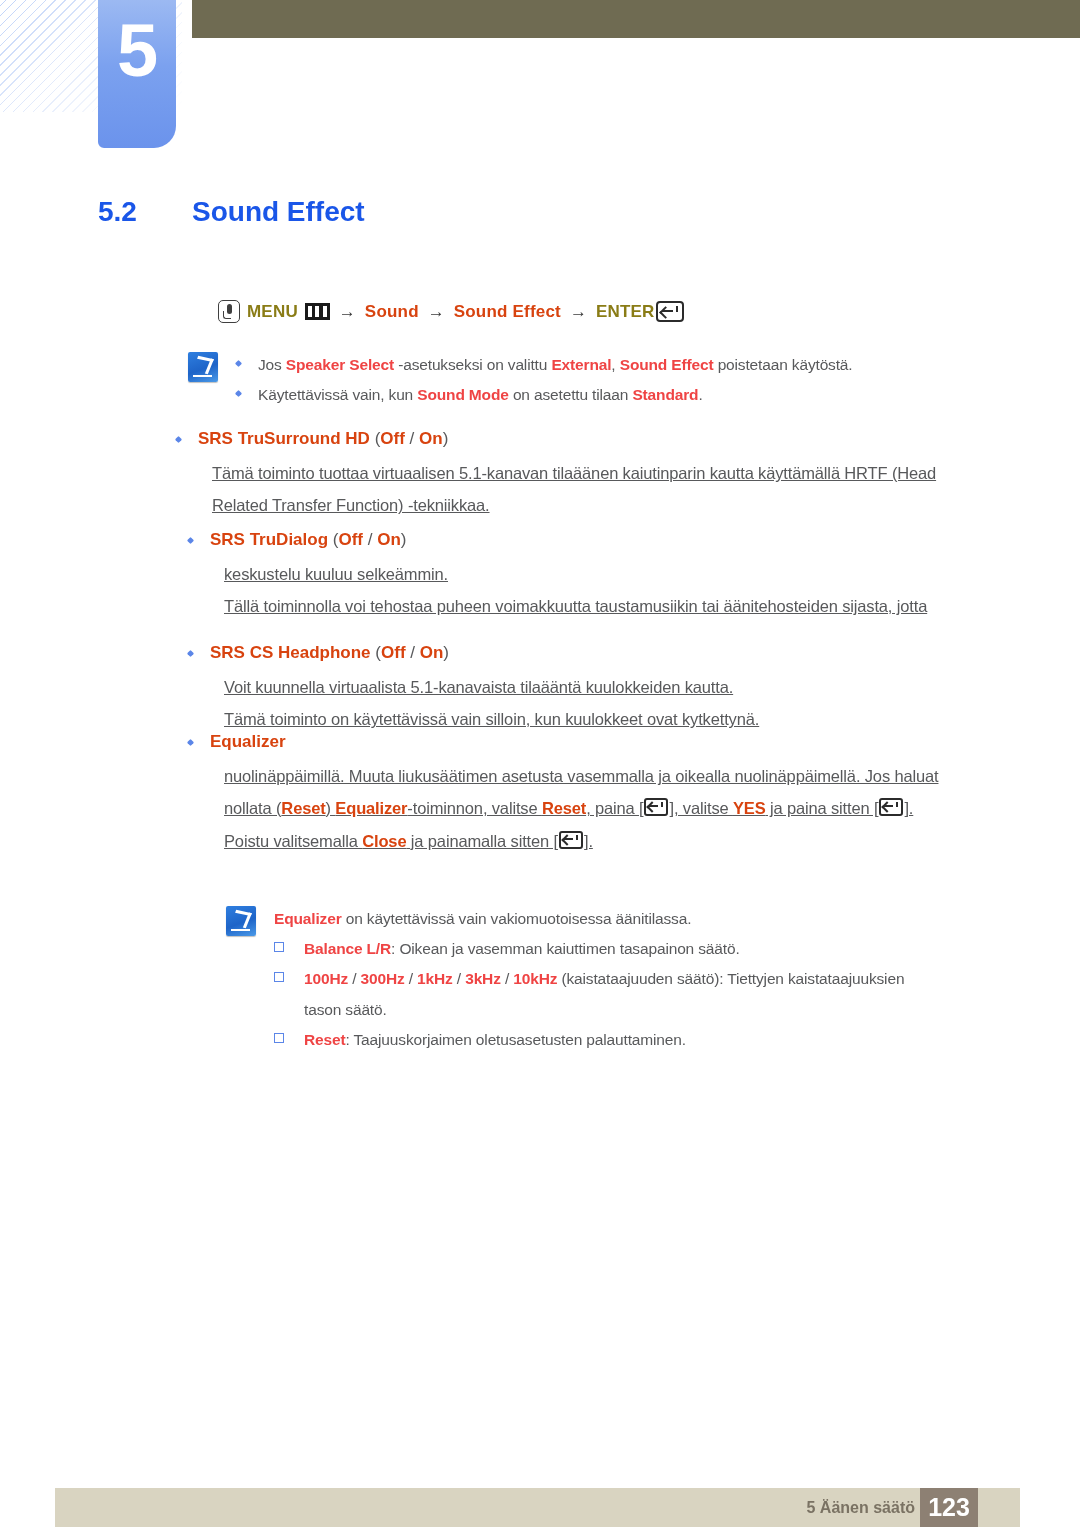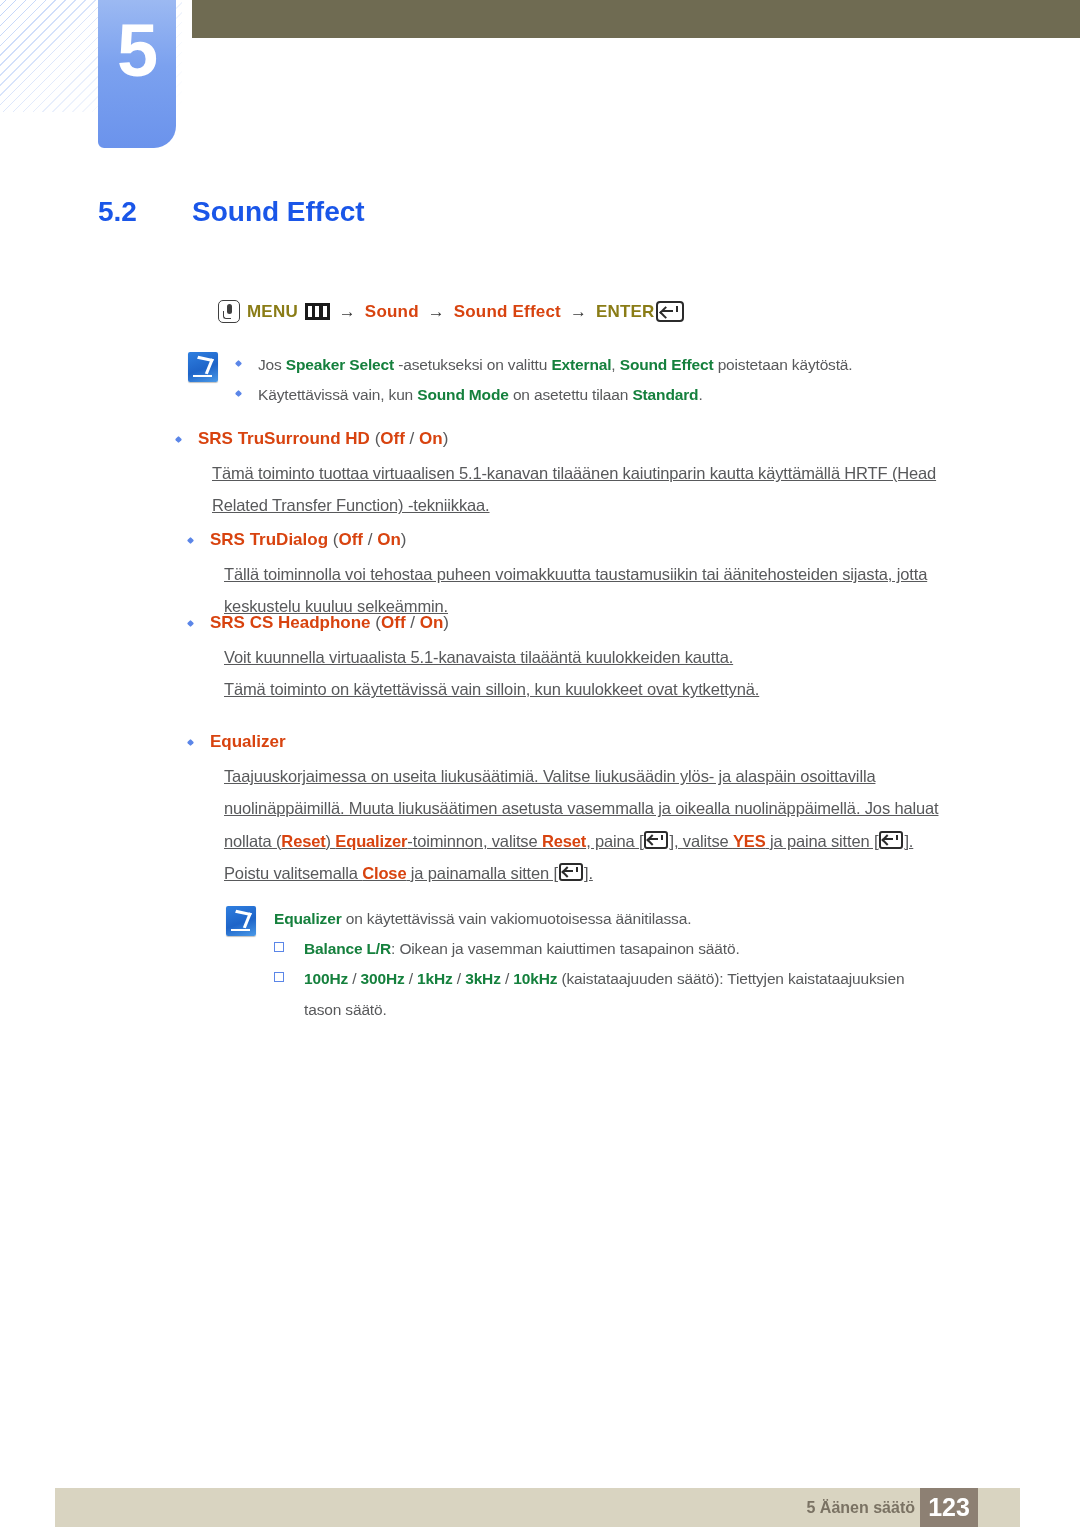--- a/index.html
+++ b/index.html
@@ -304,21 +304,21 @@
     align-items: flex-start;
     gap: 0;
   }
   .note-body {
     margin-left: 18px;
     font-size: 15.5px;
     color: #58595b;
     line-height: 1.95;
     letter-spacing: -0.15px;
   }
-  .note-body b { color: #15803d; font-weight: bold; }
+  .note-body b { color: #ef4444; font-weight: bold; }
   .note-bullet-row { display: flex; align-items: flex-start; }
   .note-bullet-row .dot { margin-top: 11px; }
 
   
   .footer {
     position: absolute;
     left: 55px;
     top: 1488px;
     width: 965px;
     height: 46px;
@@ -421,26 +421,26 @@
 
   <div class="block" style="top:333px; left:188px; width:840px;">
     <div class="bullet-row">
       <div class="dot"></div>
       <div class="head-text">
         <span>SRS TruDialog</span>
         <span class="paren">(<span style="color:#d8430f;font-weight:bold">Off</span> / <span style="color:#d8430f;font-weight:bold">On</span>)</span>
       </div>
     </div>
     <div class="para" style="margin-left:36px; margin-top:8px;">
+      <div>keskustelu kuuluu selkeämmin.</div>
       <div>Tällä toiminnolla voi tehostaa puheen voimakkuutta taustamusiikin tai äänitehosteiden sijasta, jotta</div>
-      <div>keskustelu kuuluu selkeämmin.</div>
-    </div>
-  </div>
-
-  <div class="block" style="top:416px; left:188px; width:840px;">
+    </div>
+  </div>
+
+  <div class="block" style="top:446px; left:188px; width:840px;">
     <div class="bullet-row">
       <div class="dot"></div>
       <div class="head-text">
         <span>SRS CS Headphone</span>
         <span class="paren">(<span style="color:#d8430f;font-weight:bold">Off</span> / <span style="color:#d8430f;font-weight:bold">On</span>)</span>
       </div>
     </div>
     <div class="para" style="margin-left:36px; margin-top:8px;">
       <div>Voit kuunnella virtuaalista 5.1-kanavaista tilaääntä kuulokkeiden kautta.</div>
       <div>Tämä toiminto on käytettävissä vain silloin, kun kuulokkeet ovat kytkettynä.</div>
@@ -448,21 +448,20 @@
   </div>
 
   <div class="block" style="top:535px; left:188px; width:850px;">
     <div class="bullet-row">
       <div class="dot"></div>
       <div class="head-text">
         <span>Equalizer</span>
       </div>
     </div>
     <div class="para" style="margin-left:36px; margin-top:8px;">
-      <div>Taajuuskorjaimessa on useita liukusäätimiä. Valitse liukusäädin ylös- ja alaspäin osoittavilla</div>
       <div>nuolinäppäimillä. Muuta liukusäätimen asetusta vasemmalla ja oikealla nuolinäppäimellä. Jos haluat</div>
       <div>
         <span>nollata (</span><span class="hl">Reset</span><span>) </span><span class="hl">Equalizer</span><span>-toiminnon, valitse </span><span class="hl">Reset</span><span>, paina [</span><span class="ico-enter-inline"><s></s></span><span>], valitse </span><span class="hl">YES</span><span> ja paina sitten [</span><span class="ico-enter-inline"><s></s></span><span>].</span>
       </div>
       <div>
         <span>Poistu valitsemalla </span><span class="hl">Close</span><span> ja painamalla sitten [</span><span class="ico-enter-inline"><s></s></span><span>].</span>
       </div>
     </div>
   </div>
 
@@ -477,20 +476,26 @@
         <div>
           <b>Balance L/R</b>: Oikean ja vasemman kaiuttimen tasapainon säätö.
         </div>
       </div>
       <div class="note-bullet-row">
         <div class="sq"></div>
         <div>
           <b>100Hz</b> / <b>300Hz</b> / <b>1kHz</b> / <b>3kHz</b> / <b>10kHz</b> (kaistataajuuden säätö): Tiettyjen kaistataajuuksien<br>tason säätö.
         </div>
       </div>
+      <div class="note-bullet-row">
+        <div class="sq"></div>
+        <div>
+          <b>Reset</b>: Taajuuskorjaimen oletusasetusten palauttaminen.
+        </div>
+      </div>
     </div>
   </div>
 
 </div>
 
 <div class="footer">
   <div class="footer-text">5 Äänen säätö</div>
   <div class="footer-page">123</div>
 </div>
 

